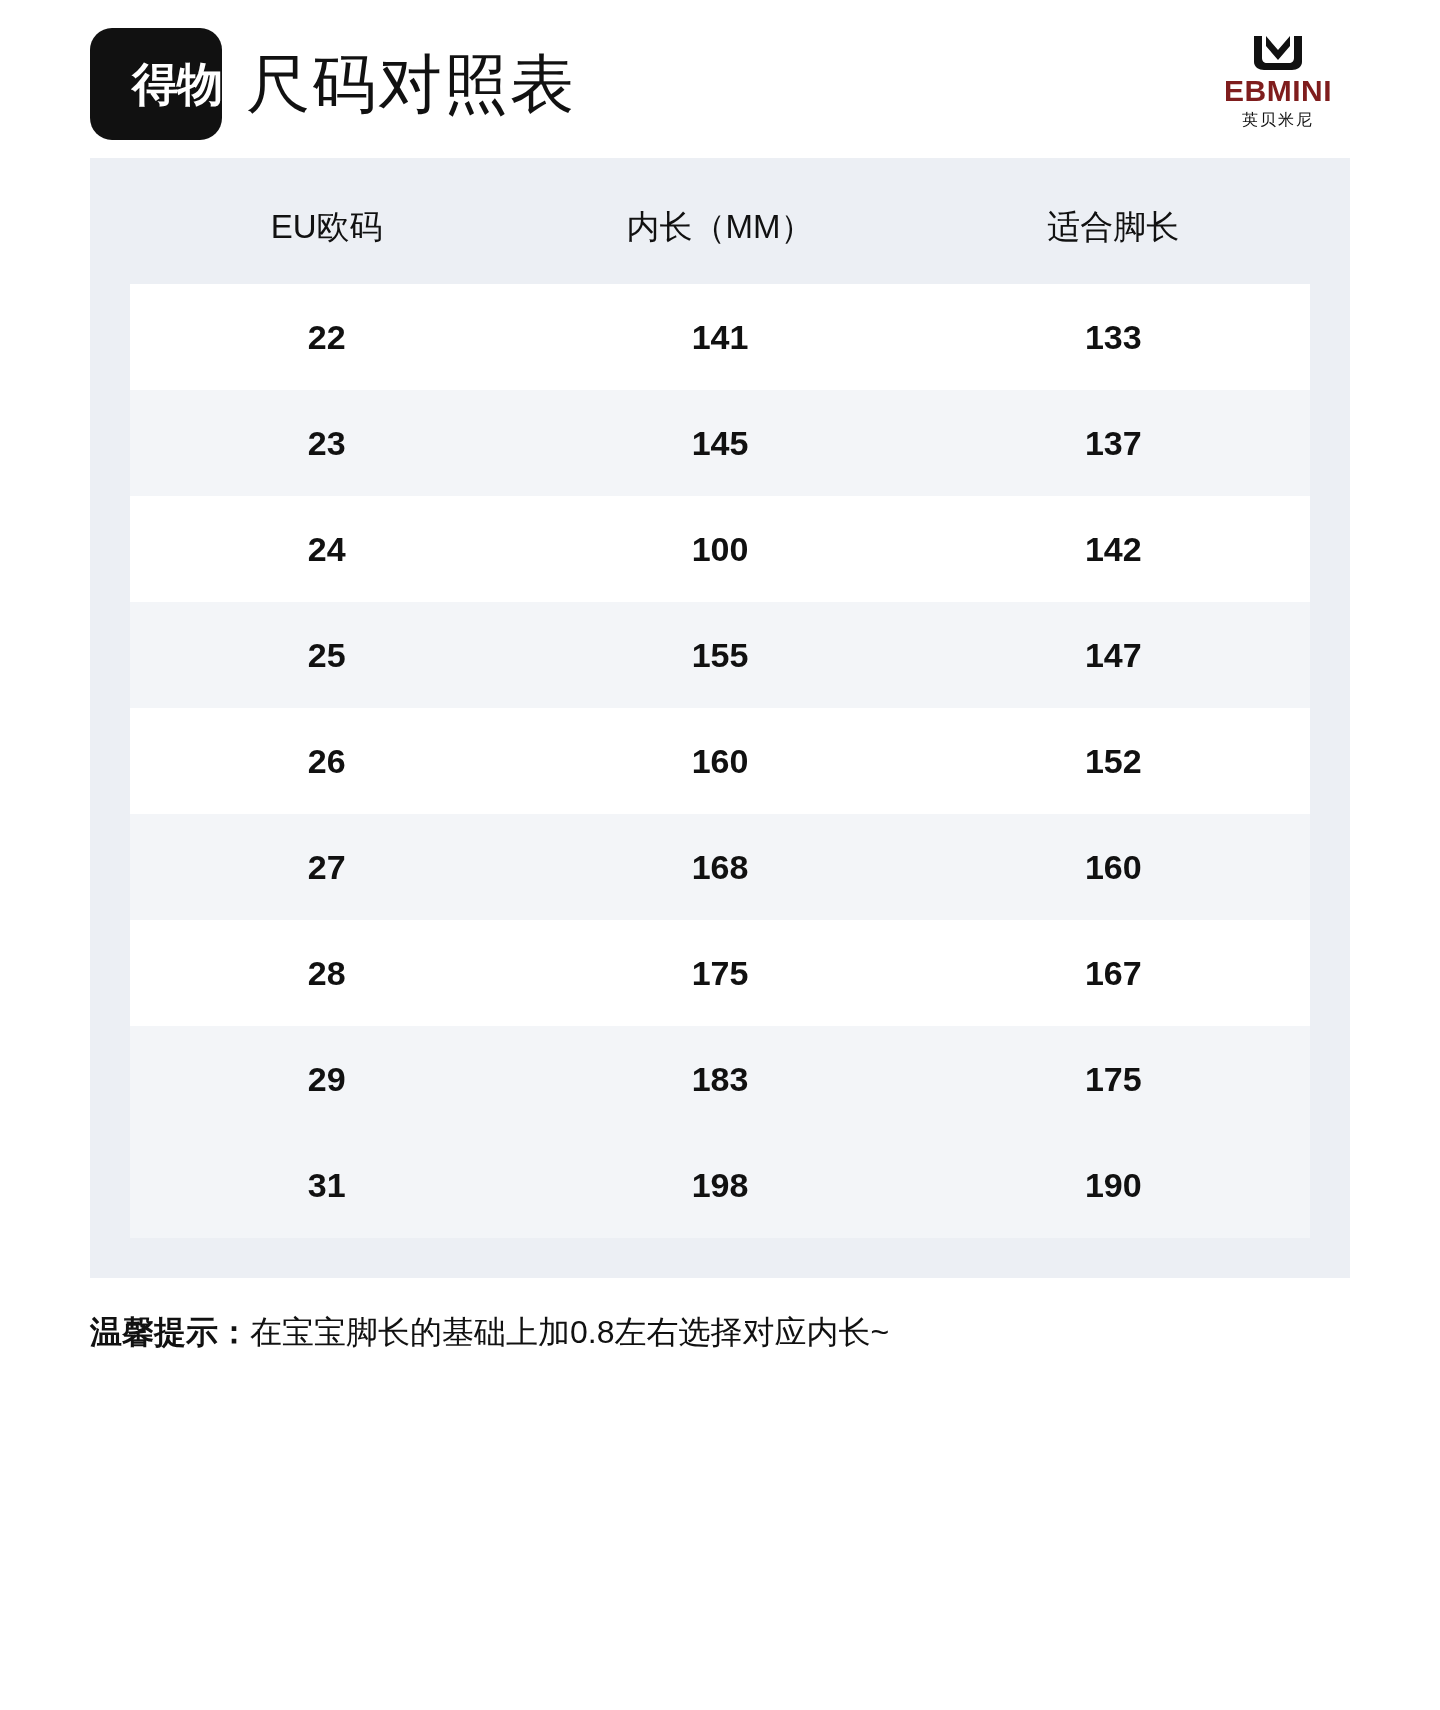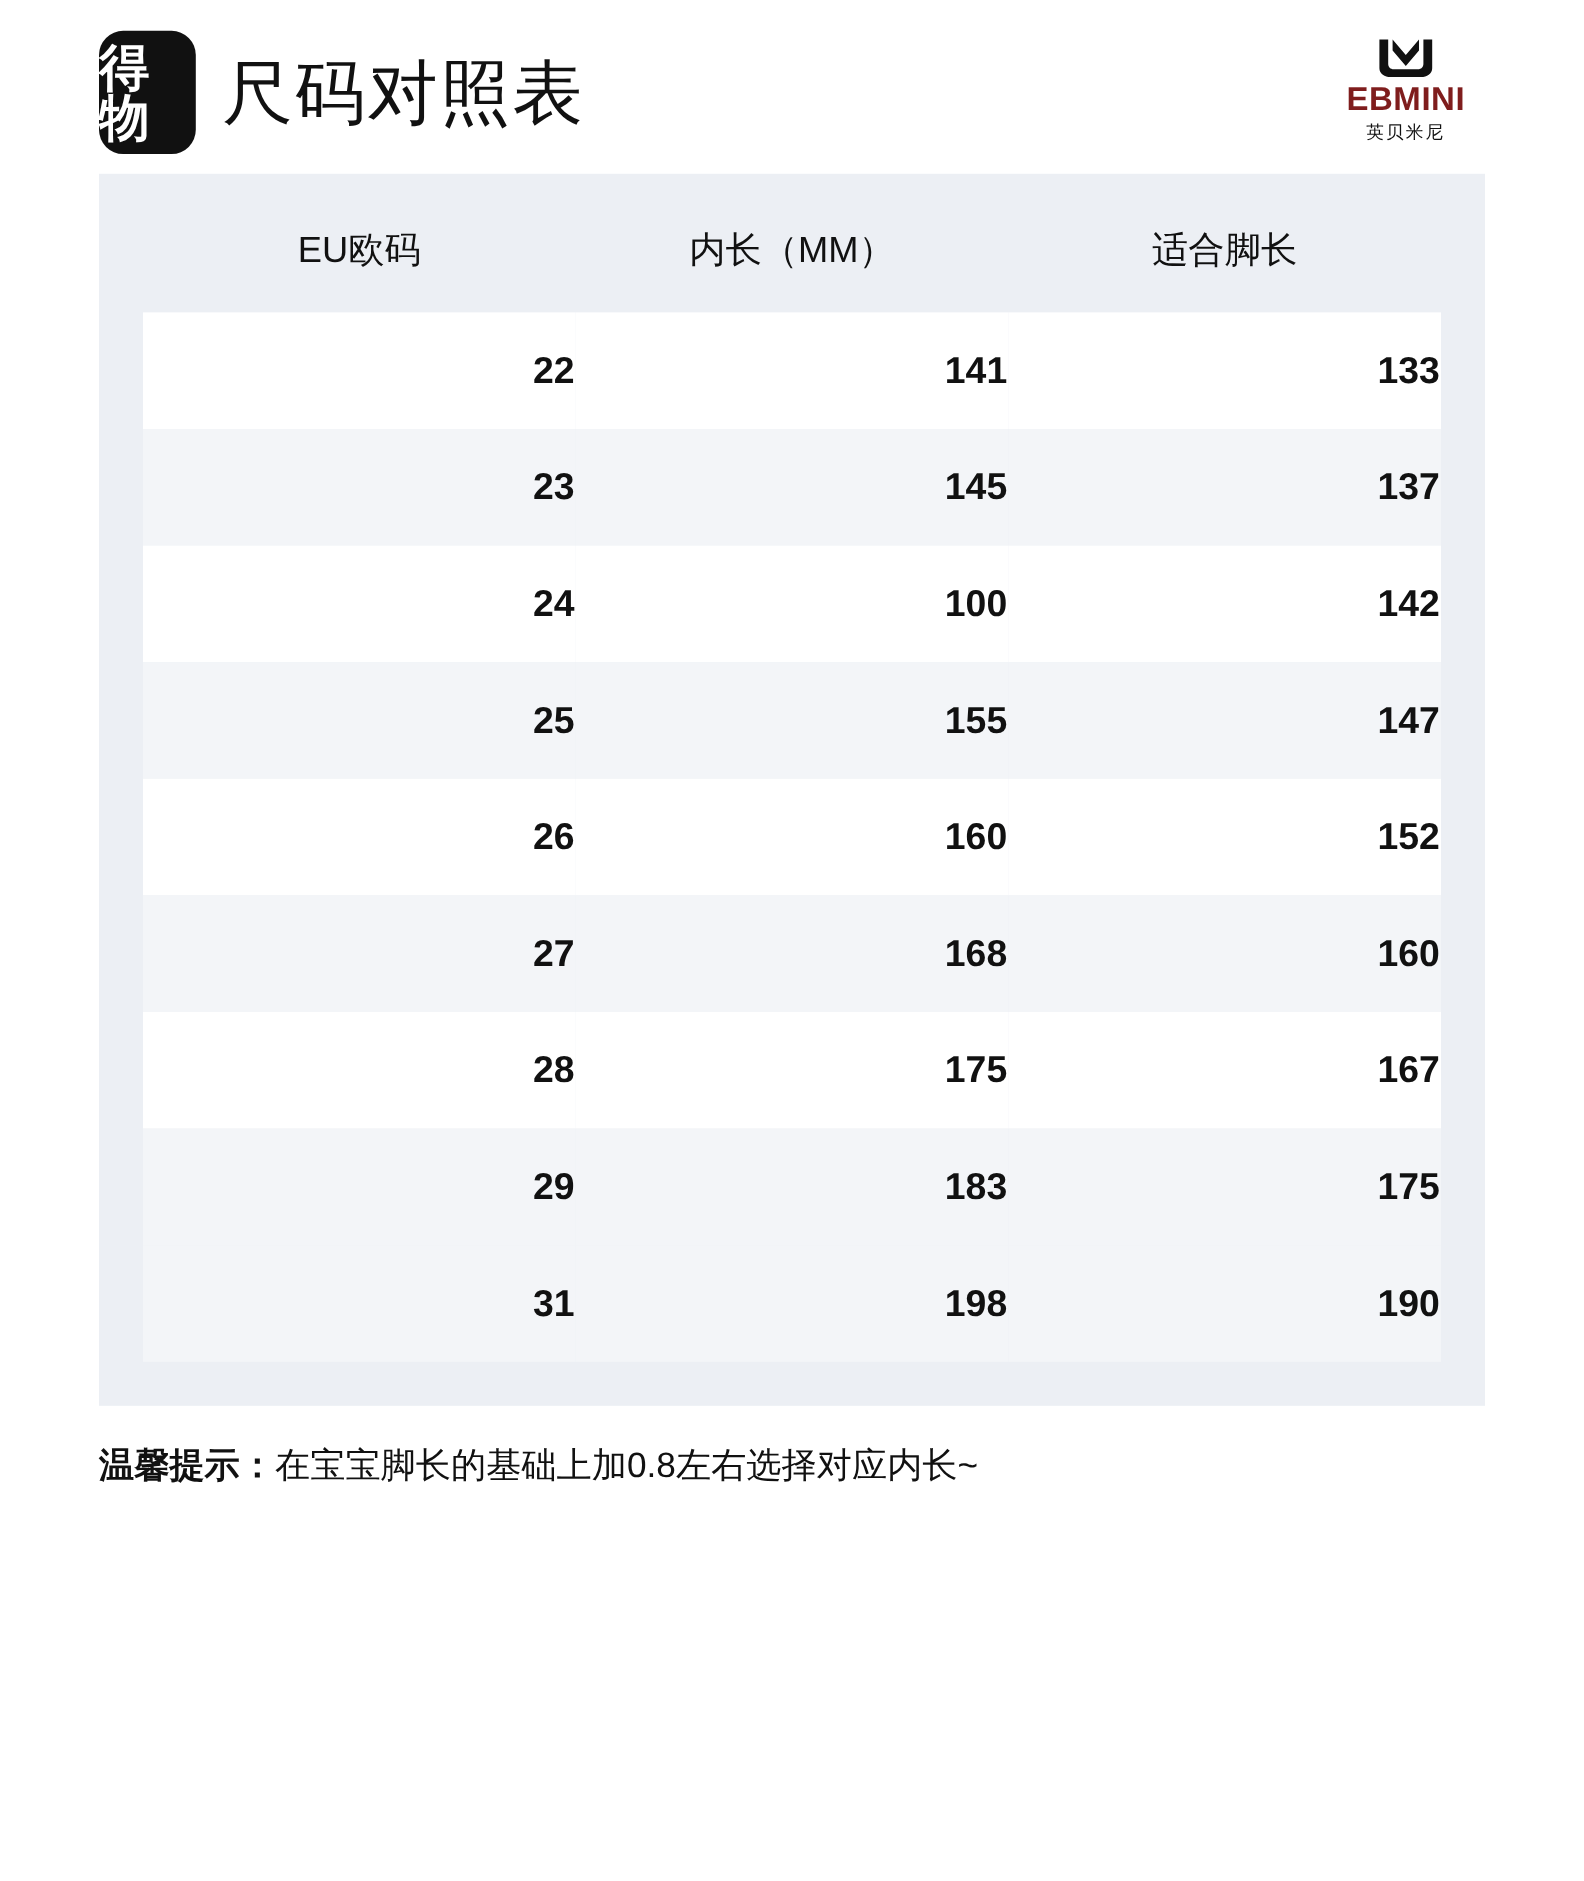--- a/index.html
+++ b/index.html
@@ -26,27 +26,27 @@
 
   
   .header {
     display: flex;
     align-items: center;
     height: 150px;
     padding-top: 18px;
     box-sizing: border-box;
   }
   .brand-badge {
-    width: 88px;
+    width: 132px;
     height: 112px;
     background: #111111;
     border-radius: 22px;
     display: flex;
     align-items: center;
-    justify-content: flex-start;
+    justify-content: flex-end;
     flex: 0 0 auto;
   }
   .brand-badge-text {
     color: #ffffff;
     font-size: 46px;
     font-weight: bold;
     letter-spacing: -1px;
     line-height: 1;
     font-family: "Liberation Sans", "DejaVu Sans", sans-serif;
   }
@@ -107,21 +107,21 @@
     height: 112px;
     vertical-align: middle;
     text-align: center;
   }
   table.size-table td {
     font-size: 34px;
     font-weight: bold;
     color: #111111;
     height: 104px;
     vertical-align: middle;
-    text-align: right;
+    text-align: center;
   }
   table.size-table tbody tr.odd td {
     background: #ffffff;
   }
   table.size-table tbody tr.even td {
     background: #f3f5f8;
   }
 
   
   .table-wrap .inner {

